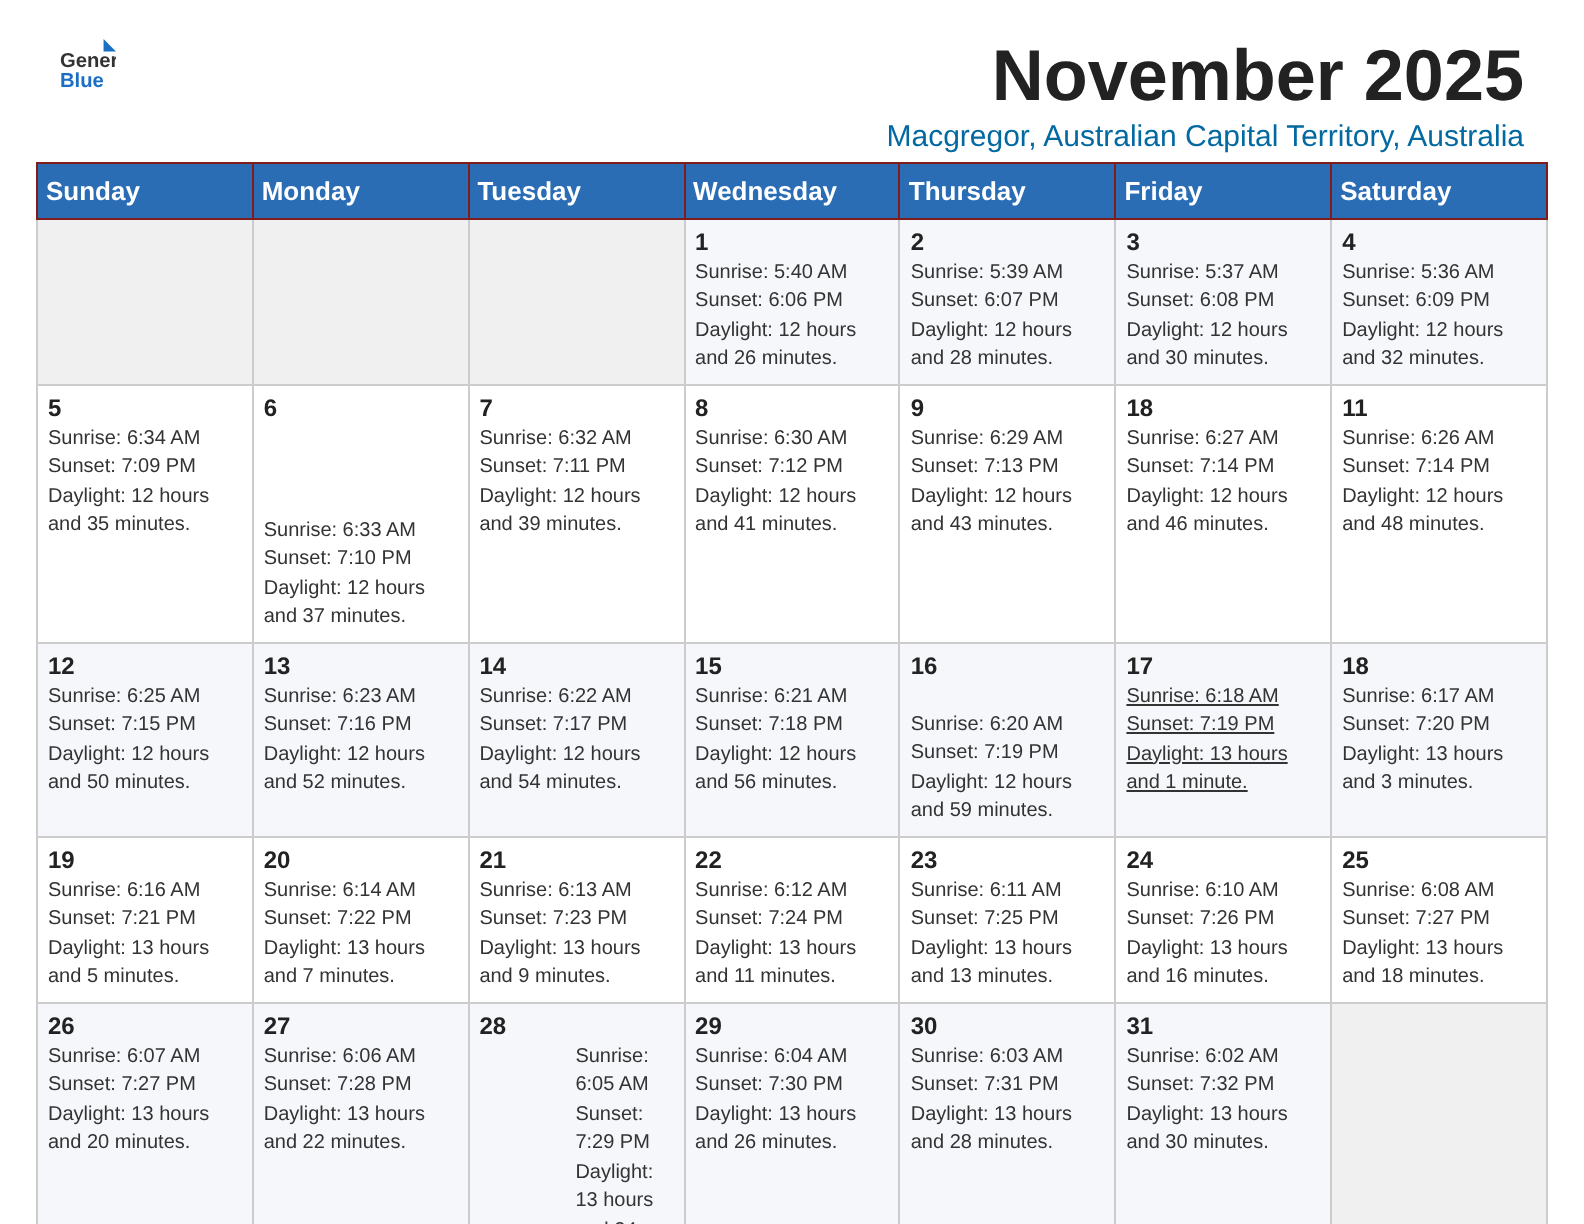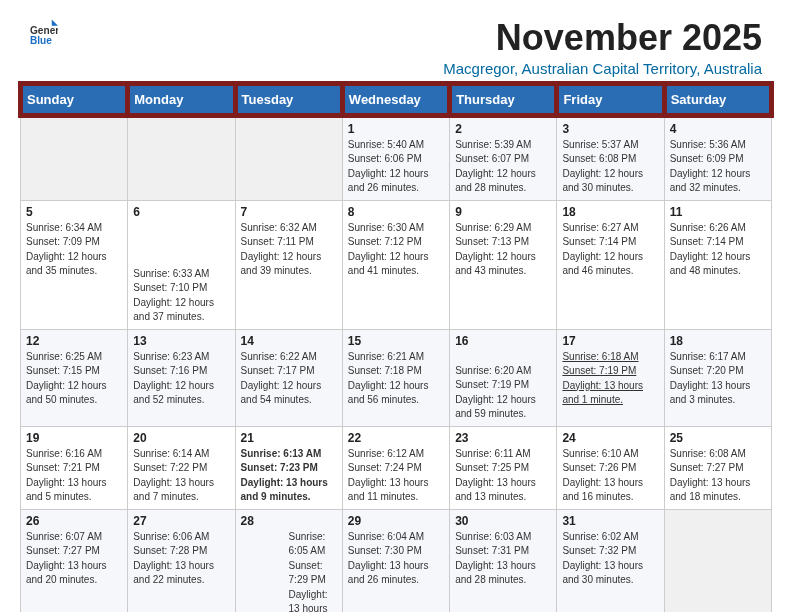--- a/index.html
+++ b/index.html
@@ -47,21 +47,21 @@
       border-collapse: collapse;
       table-layout: fixed;
     }
     thead tr th {
       background: #2a6db5;
       color: #fff;
       font-size: 13px;
       font-weight: bold;
       padding: 6px 4px;
       text-align: left;
-      border: 5px solid #7f1d1d;
+      border: 1px solid #7f1d1d;
     }
     tbody tr td {
       border: 1px solid #ccc;
       vertical-align: top;
       padding: 4px 5px;
       font-size: 10.5px;
       color: #222;
       height: 80px;
       background: #fff;
     }
@@ -261,21 +261,21 @@
           </td>
           <td>
             <div class="day-number">20</div>
             <div class="day-info" style="white-space: pre-line;">Sunrise: 6:14 AM
 Sunset: 7:22 PM
 Daylight: 13 hours
 and 7 minutes.</div>
           </td>
           <td>
             <div class="day-number">21</div>
-            <div class="day-info" style="white-space: pre-line; font-weight: bold;">Sunrise: 6:13 AM
+            <div class="day-info" style="white-space: pre-line;">Sunrise: 6:13 AM
 Sunset: 7:23 PM
 Daylight: 13 hours
 and 9 minutes.</div>
           </td>
           <td>
             <div class="day-number">22</div>
             <div class="day-info" style="white-space: pre-line;">Sunrise: 6:12 AM
 Sunset: 7:24 PM
 Daylight: 13 hours
 and 11 minutes.</div>

